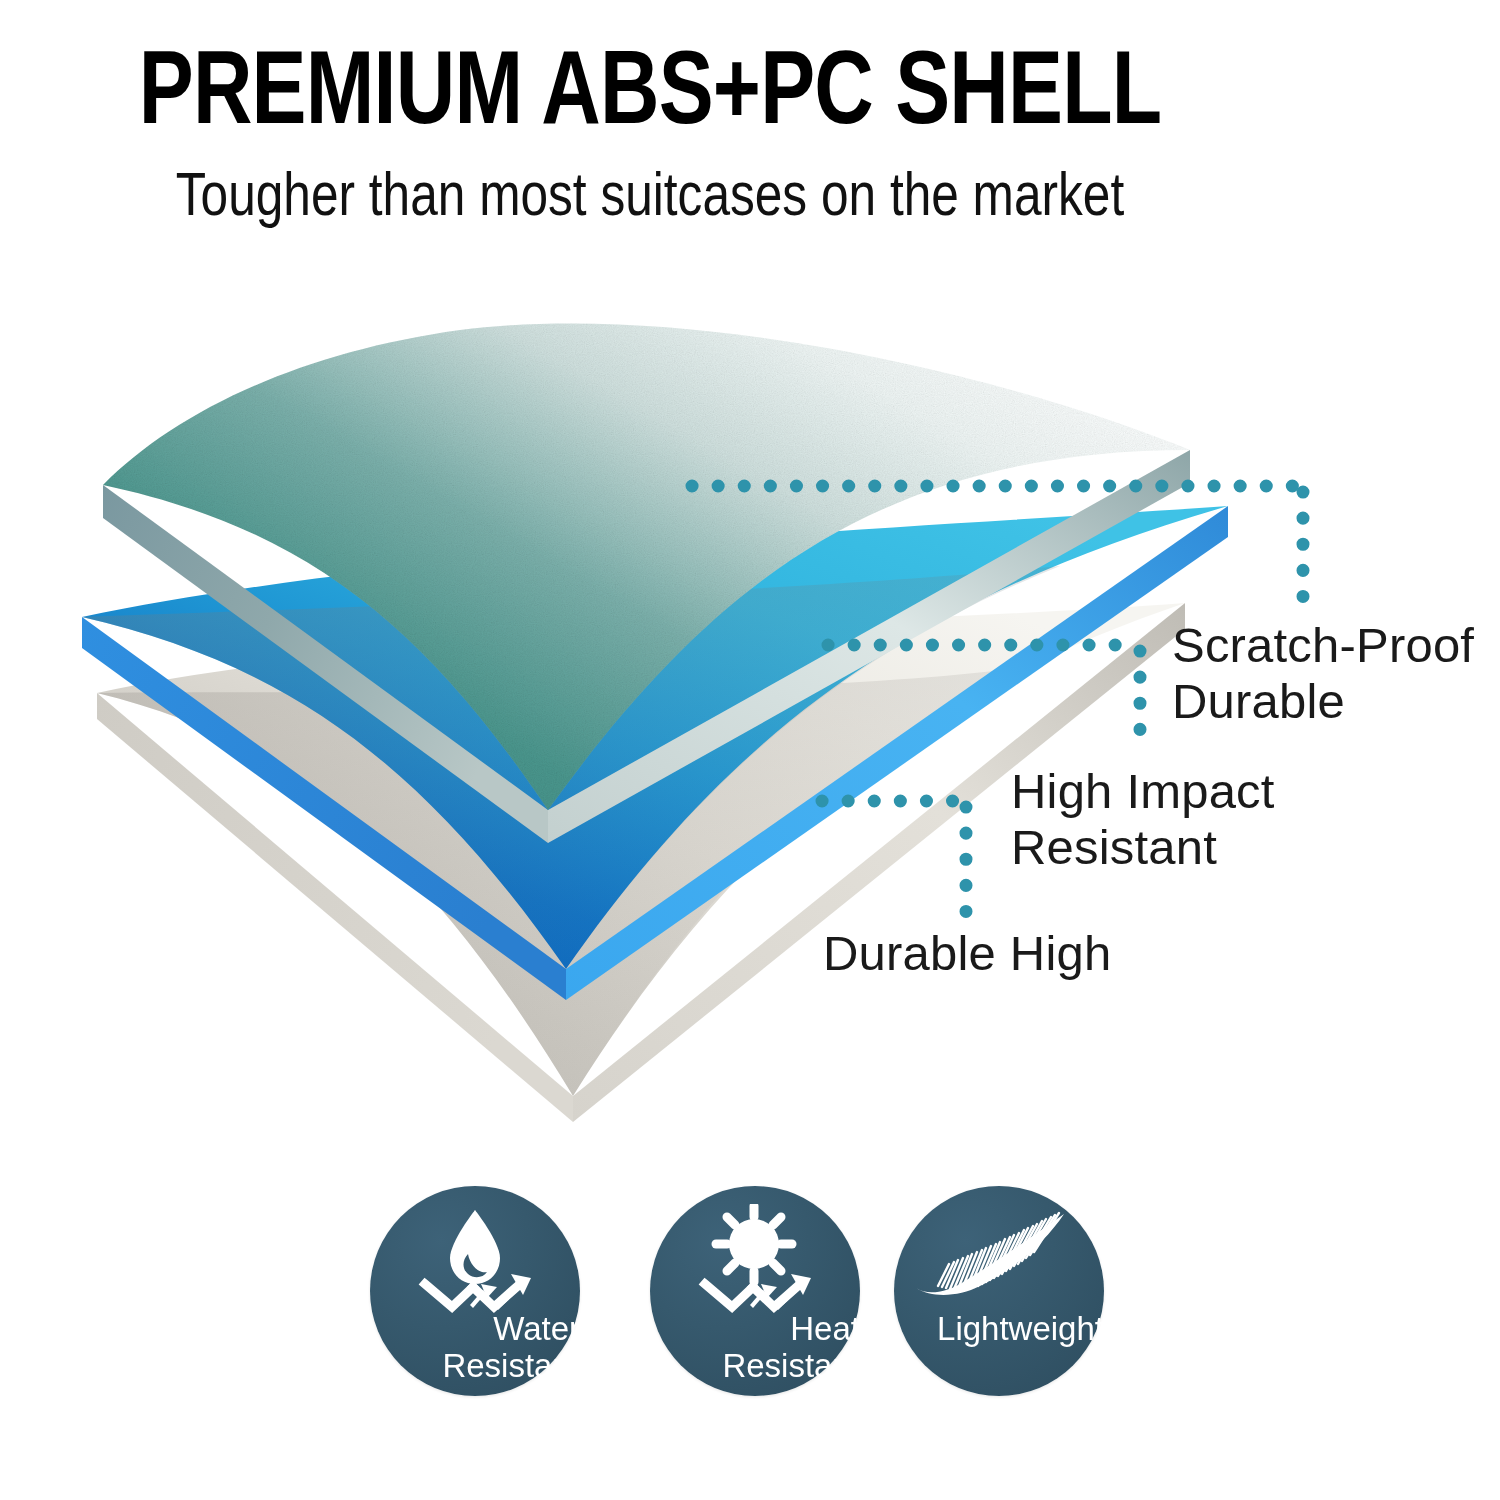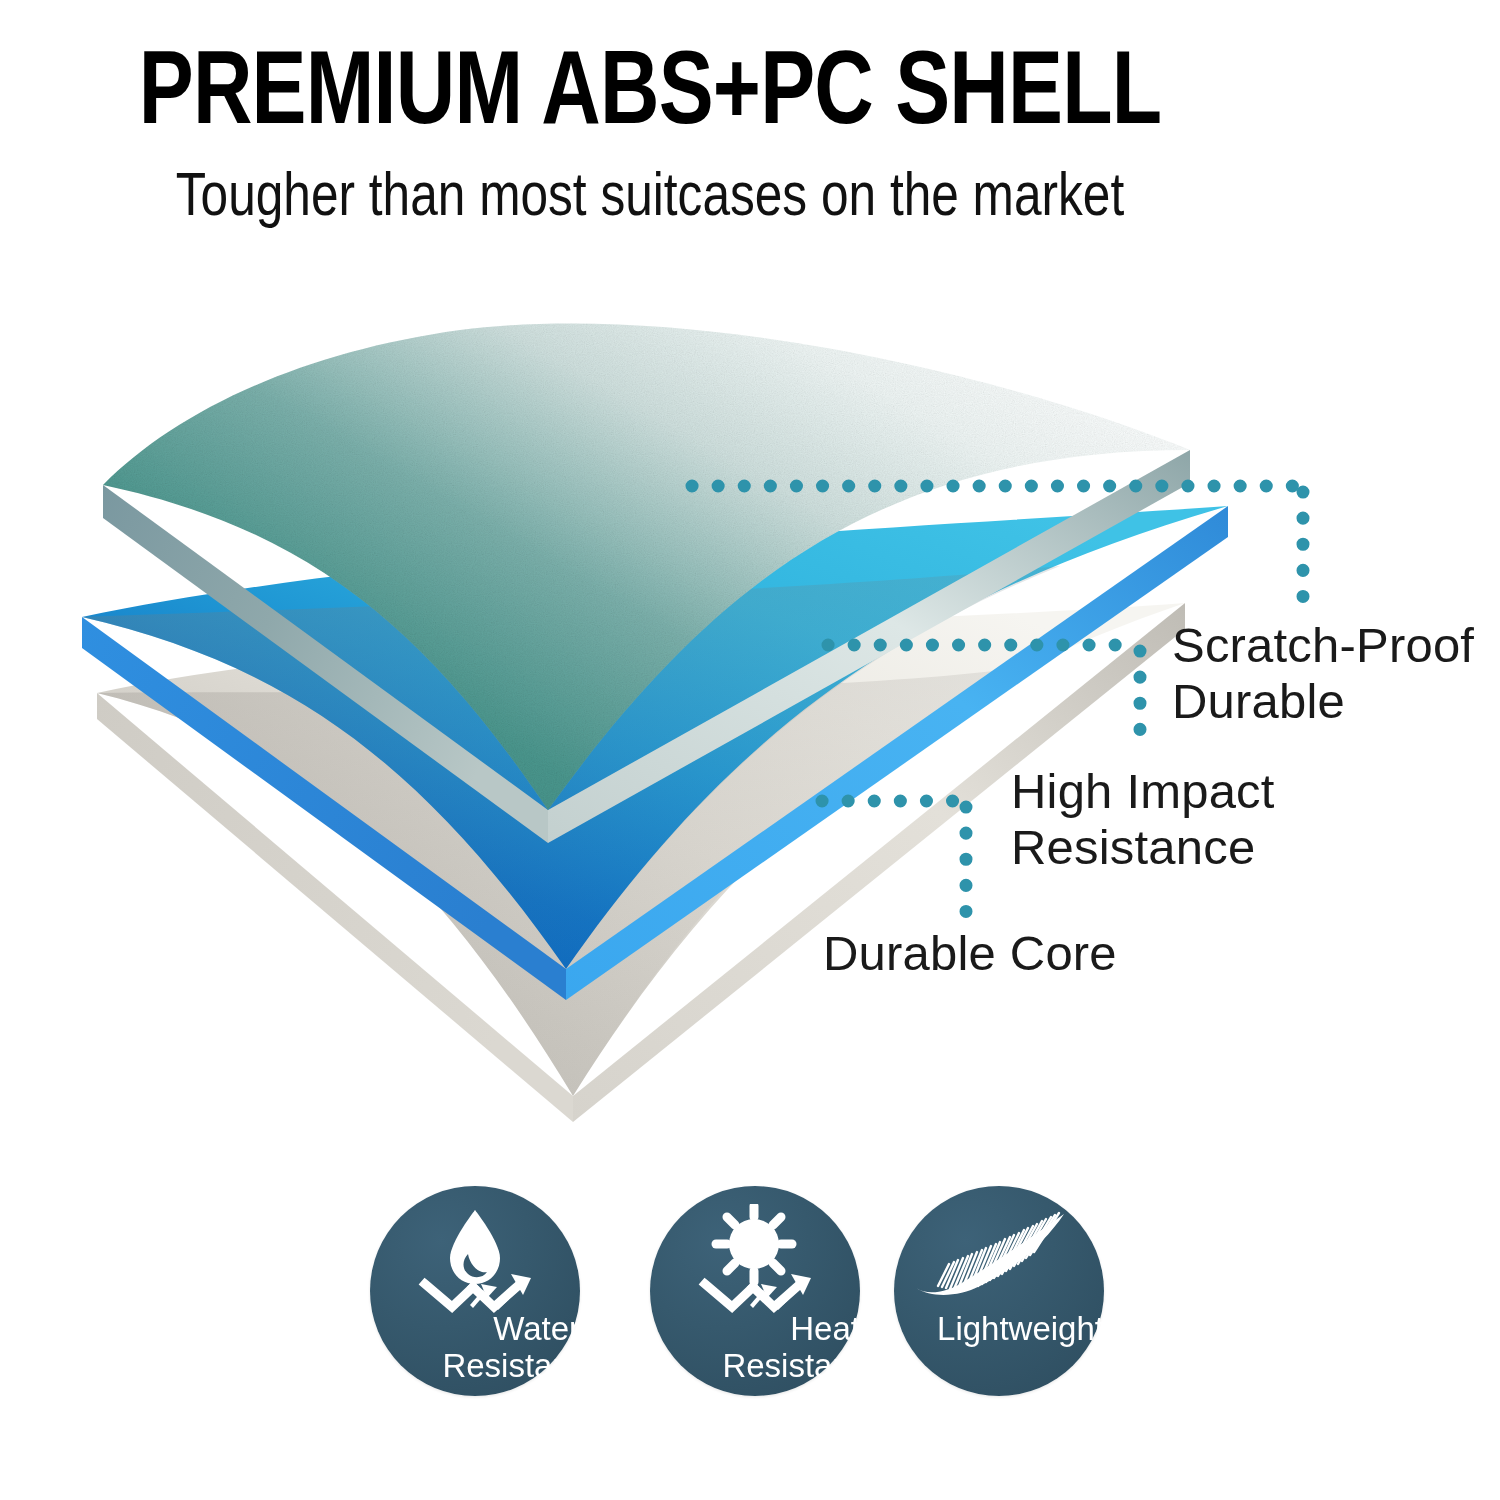--- a/index.html
+++ b/index.html
@@ -235,22 +235,22 @@
       <g>
         <line x1="822" y1="801" x2="966" y2="801" stroke="#2e93ab" stroke-width="13" stroke-linecap="round" stroke-dasharray="0.1 26"></line>
         <line x1="966" y1="807" x2="966" y2="912" stroke="#2e93ab" stroke-width="13" stroke-linecap="round" stroke-dasharray="0.1 26"></line>
       </g>
     </g>
   </svg>
 
   <div class="callout" id="label-scratch">Scratch-Proof
 Durable</div>
   <div class="callout" id="label-impact">High Impact
-Resistance</div>
-  <div class="callout" id="label-core">Durable Core</div>
+Resistant</div>
+  <div class="callout" id="label-core">Durable High</div>
 
   <div id="badges">
 
     <div class="badge">
       <svg class="badge-icon" viewBox="0 0 210 110">
 
         <path d="M105 6 C105 6 80 38 80 54 C80 69 91 80 105 80 C119 80 130 69 130 54 C130 38 105 6 105 6 Z" fill="#ffffff"></path>
         <path d="M98 50 C92 56 92 65 98 70 C104 75 113 74 117 68 C110 70 100 62 98 50 Z" fill="#36596d"></path>
 
         <g fill="none" stroke="#ffffff" stroke-width="9" stroke-linecap="square">

